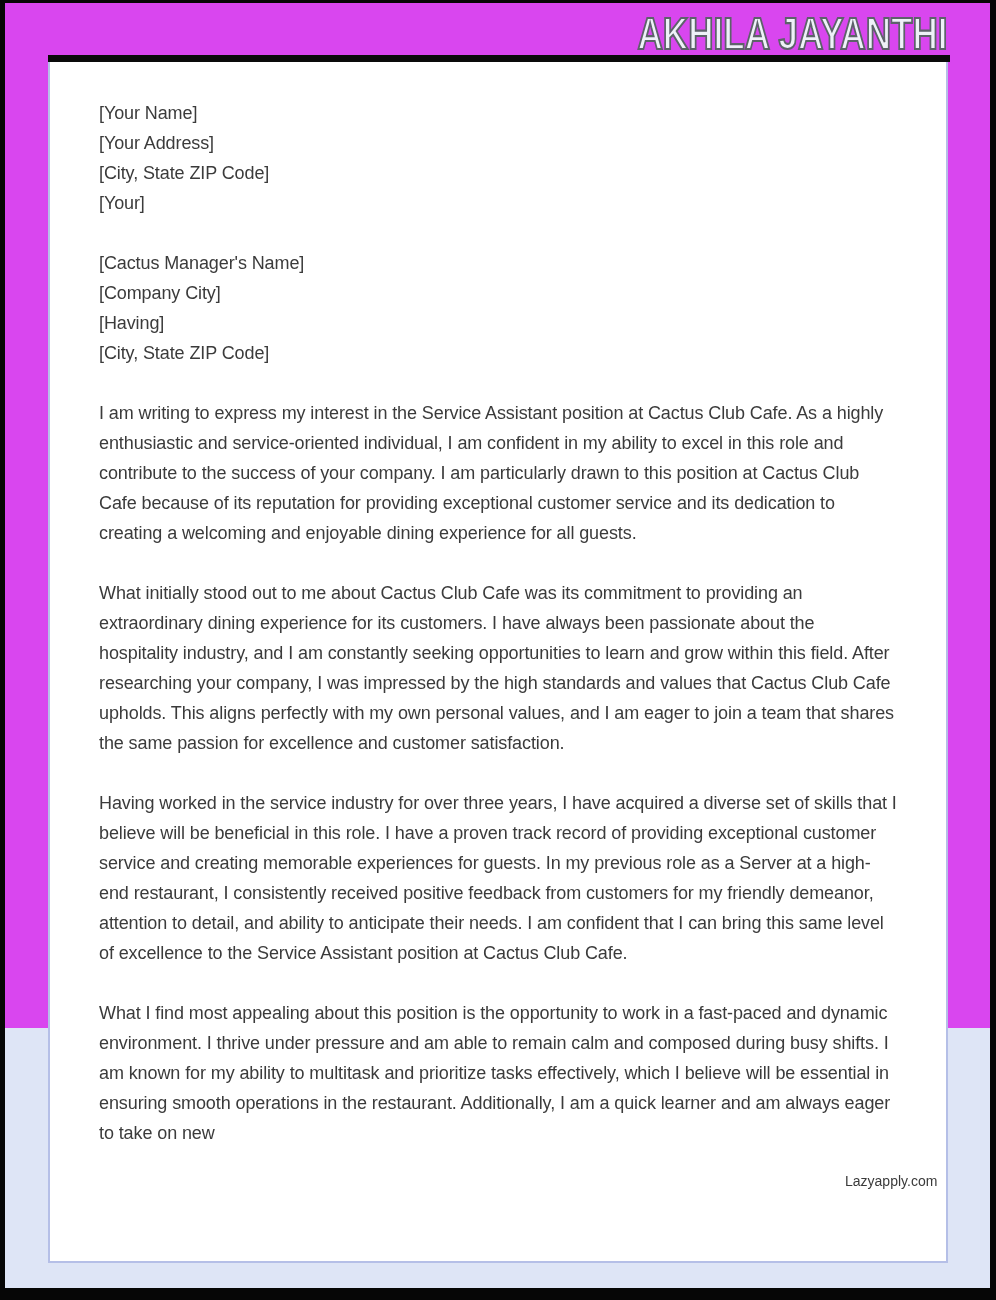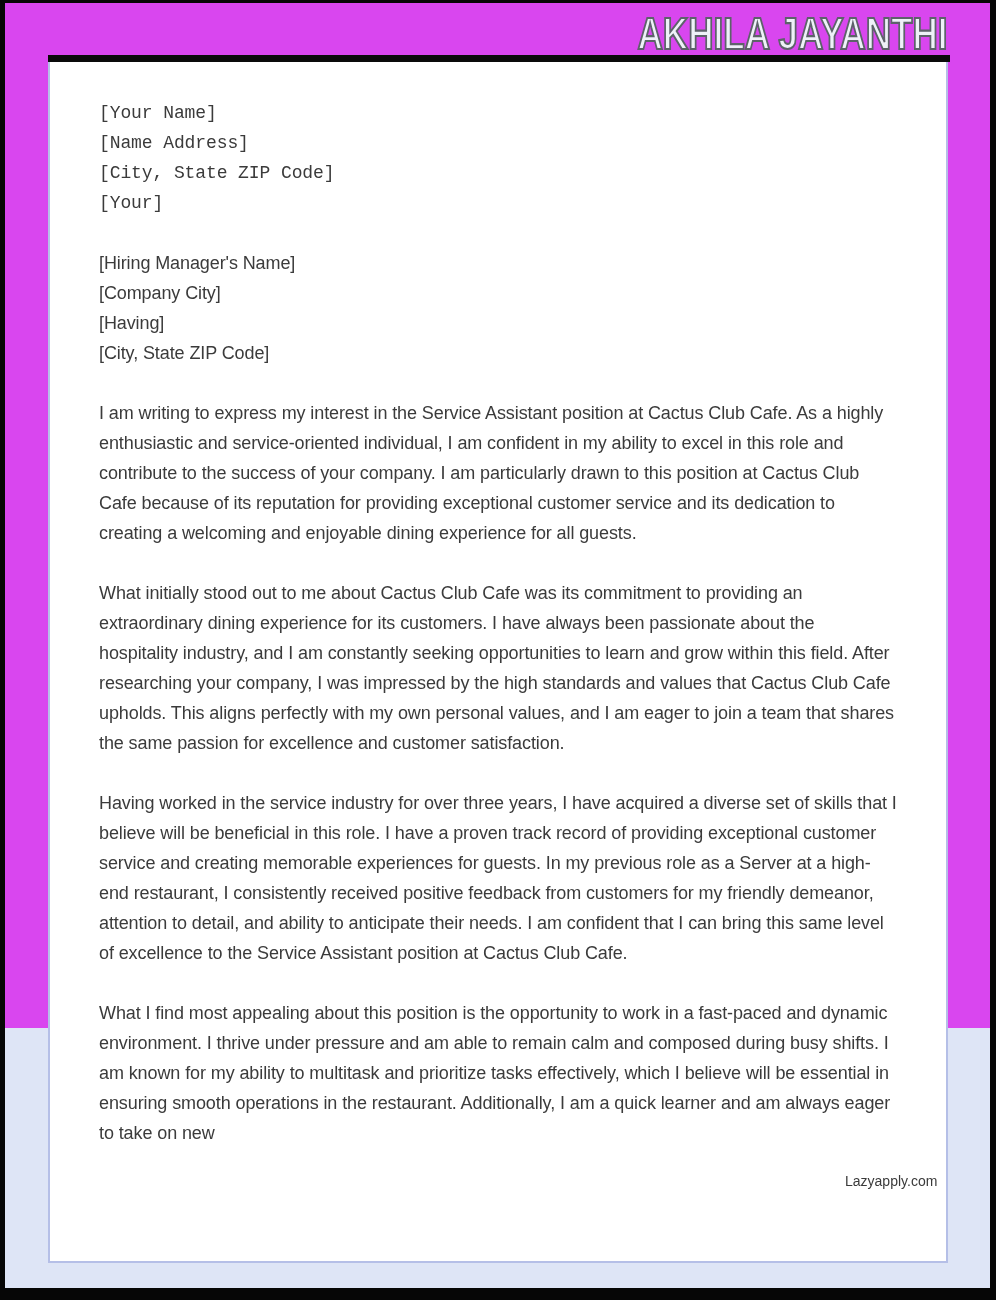--- a/index.html
+++ b/index.html
@@ -63,21 +63,21 @@
     left: 0; top: 0;
     width: 896px;
     padding: 36px 49px 0 49px;
     color: #3b3b3b;
     font-size: 18px;
     letter-spacing: -0.1px;
   }
   .line { line-height: 30px; white-space: nowrap; }
   .para { line-height: 30px; margin-top: 30px; }
   .block { margin-top: 30px; }
-  .block:first-child { margin-top: 0; font-family: Liberation Mono, monospace; }
+  .block:first-child { margin-top: 0; }
 
   .watermark {
     position: absolute;
     left: 845px; top: 1172px;
     font-size: 14px;
     line-height: 18px;
     color: #3a3a3a;
     letter-spacing: 0;
     white-space: nowrap;
   }
@@ -94,27 +94,27 @@
 
   <div class="header-name">AKHILA JAYANTHI</div>
 
   <div class="header-rule"></div>
 
   <div class="page">
     <div class="content">
 
       <div class="block">
         <div class="line">[Your Name]</div>
-        <div class="line">[Name Address]</div>
+        <div class="line">[Your Address]</div>
         <div class="line">[City, State ZIP Code]</div>
         <div class="line">[Your]</div>
       </div>
 
       <div class="block">
-        <div class="line">[Hiring Manager's Name]</div>
+        <div class="line">[Cactus Manager's Name]</div>
         <div class="line">[Company City]</div>
         <div class="line">[Having]</div>
         <div class="line">[City, State ZIP Code]</div>
       </div>
 
 
       <div class="para">I am writing to express my interest in the Service Assistant position at Cactus Club Cafe. As a highly enthusiastic and service-oriented individual, I am confident in my ability to excel in this role and contribute to the success of your company. I am particularly drawn to this position at Cactus Club Cafe because of its reputation for providing exceptional customer service and its dedication to creating a welcoming and enjoyable dining experience for all guests.</div>
       <div class="para">What initially stood out to me about Cactus Club Cafe was its commitment to providing an extraordinary dining experience for its customers. I have always been passionate about the hospitality industry, and I am constantly seeking opportunities to learn and grow within this field. After researching your company, I was impressed by the high standards and values that Cactus Club Cafe upholds. This aligns perfectly with my own personal values, and I am eager to join a team that shares the same passion for excellence and customer satisfaction.</div>
       <div class="para">Having worked in the service industry for over three years, I have acquired a diverse set of skills that I believe will be beneficial in this role. I have a proven track record of providing exceptional customer service and creating memorable experiences for guests. In my previous role as a Server at a high-end restaurant, I consistently received positive feedback from customers for my friendly demeanor, attention to detail, and ability to anticipate their needs. I am confident that I can bring this same level of excellence to the Service Assistant position at Cactus Club Cafe.</div>
       <div class="para">What I find most appealing about this position is the opportunity to work in a fast-paced and dynamic environment. I thrive under pressure and am able to remain calm and composed during busy shifts. I am known for my ability to multitask and prioritize tasks effectively, which I believe will be essential in ensuring smooth operations in the restaurant. Additionally, I am a quick learner and am always eager to take on new</div>

